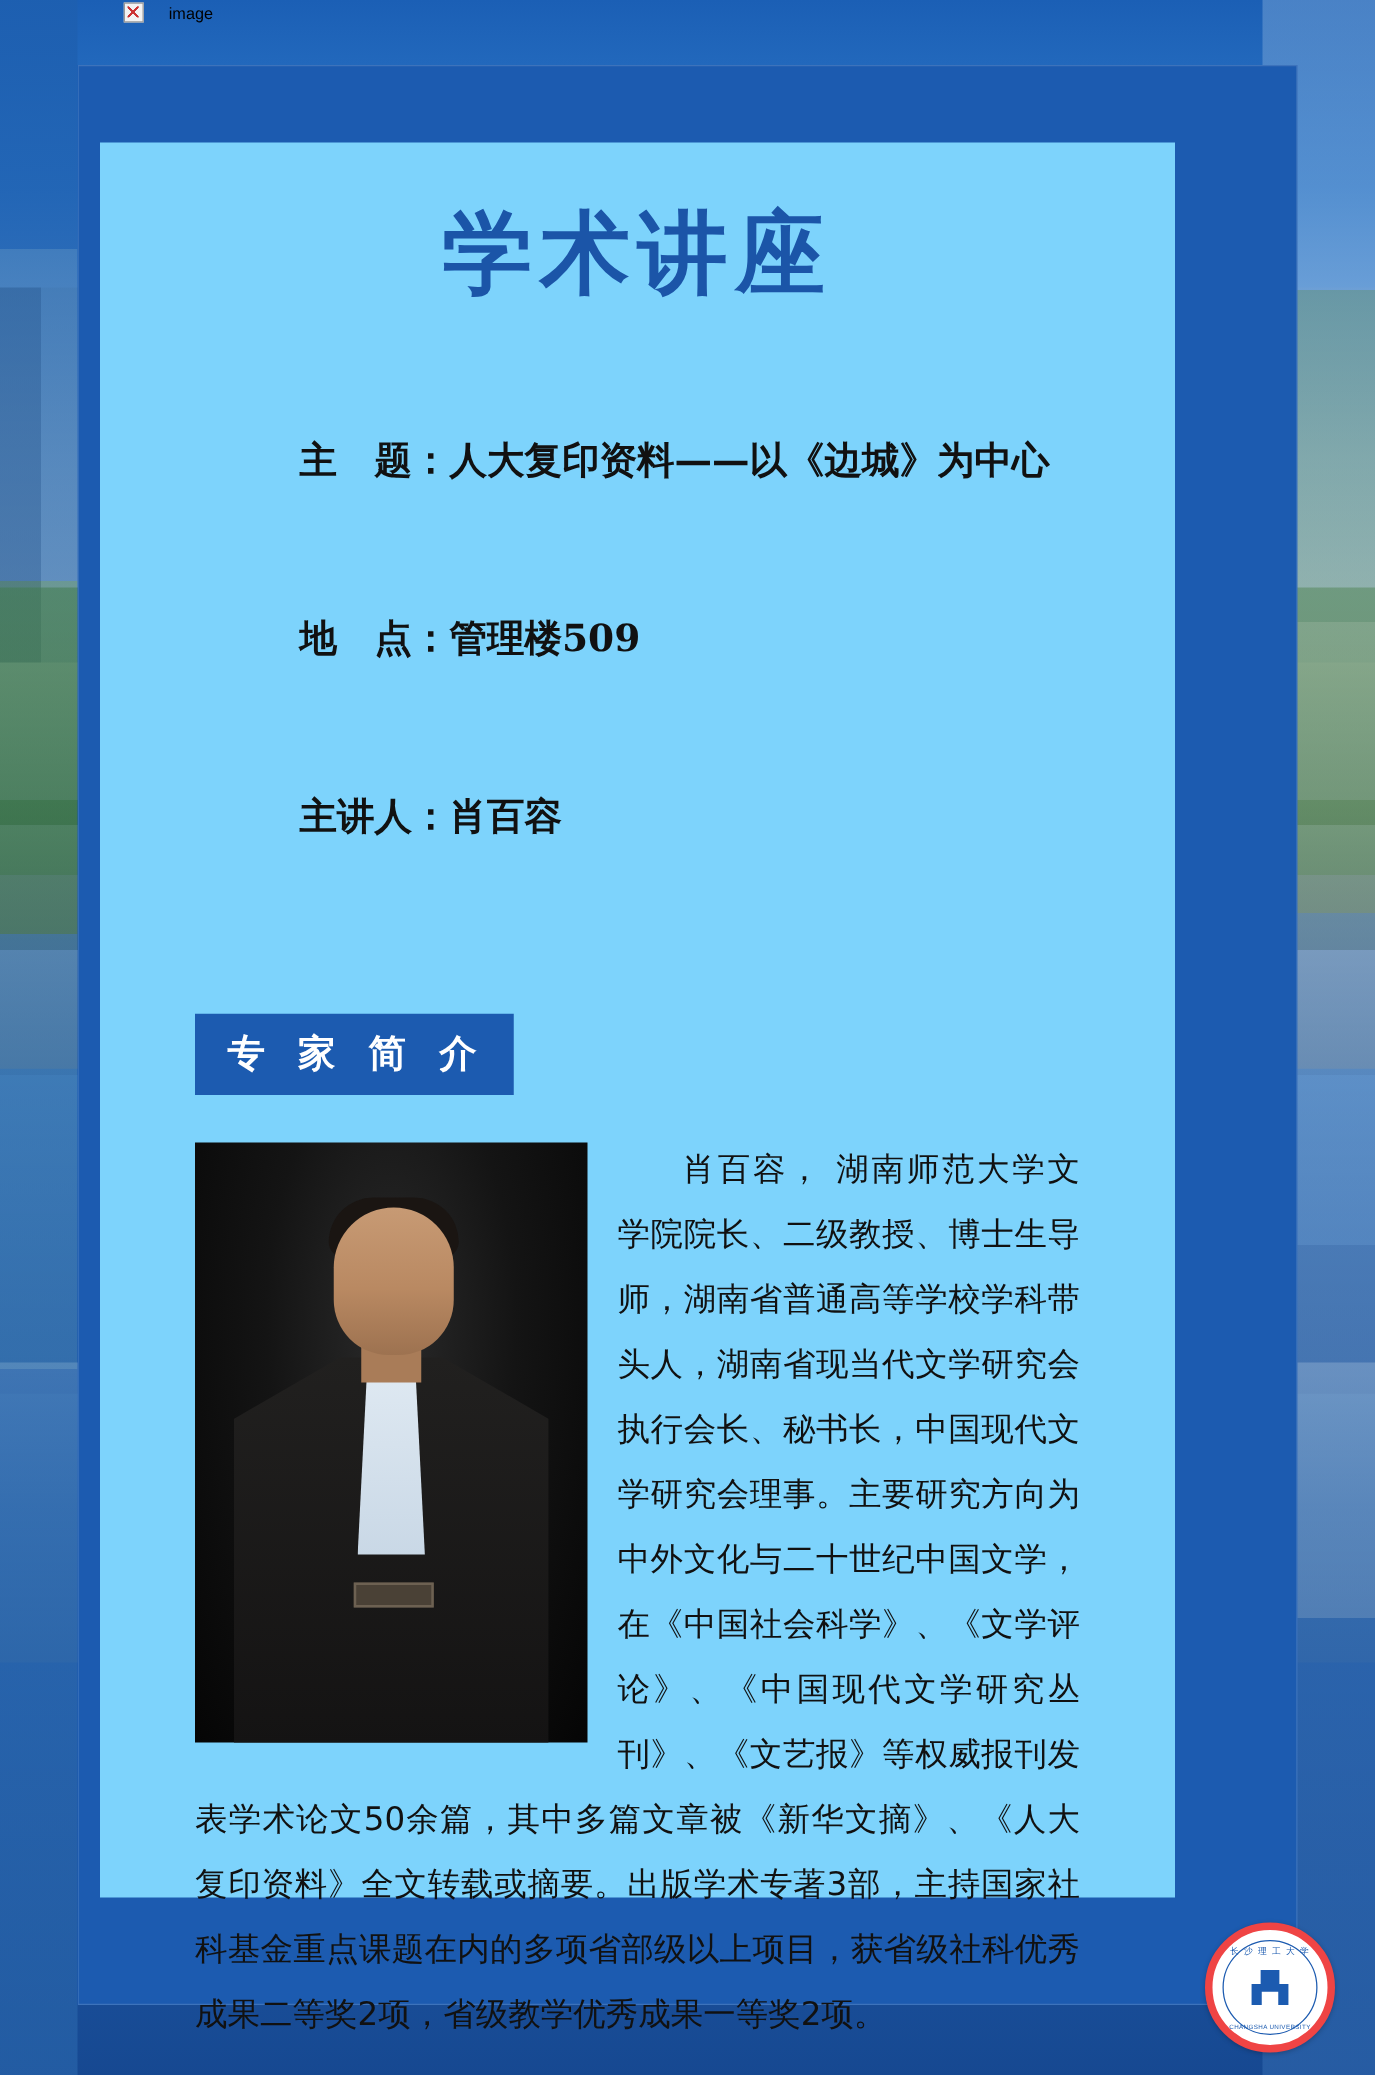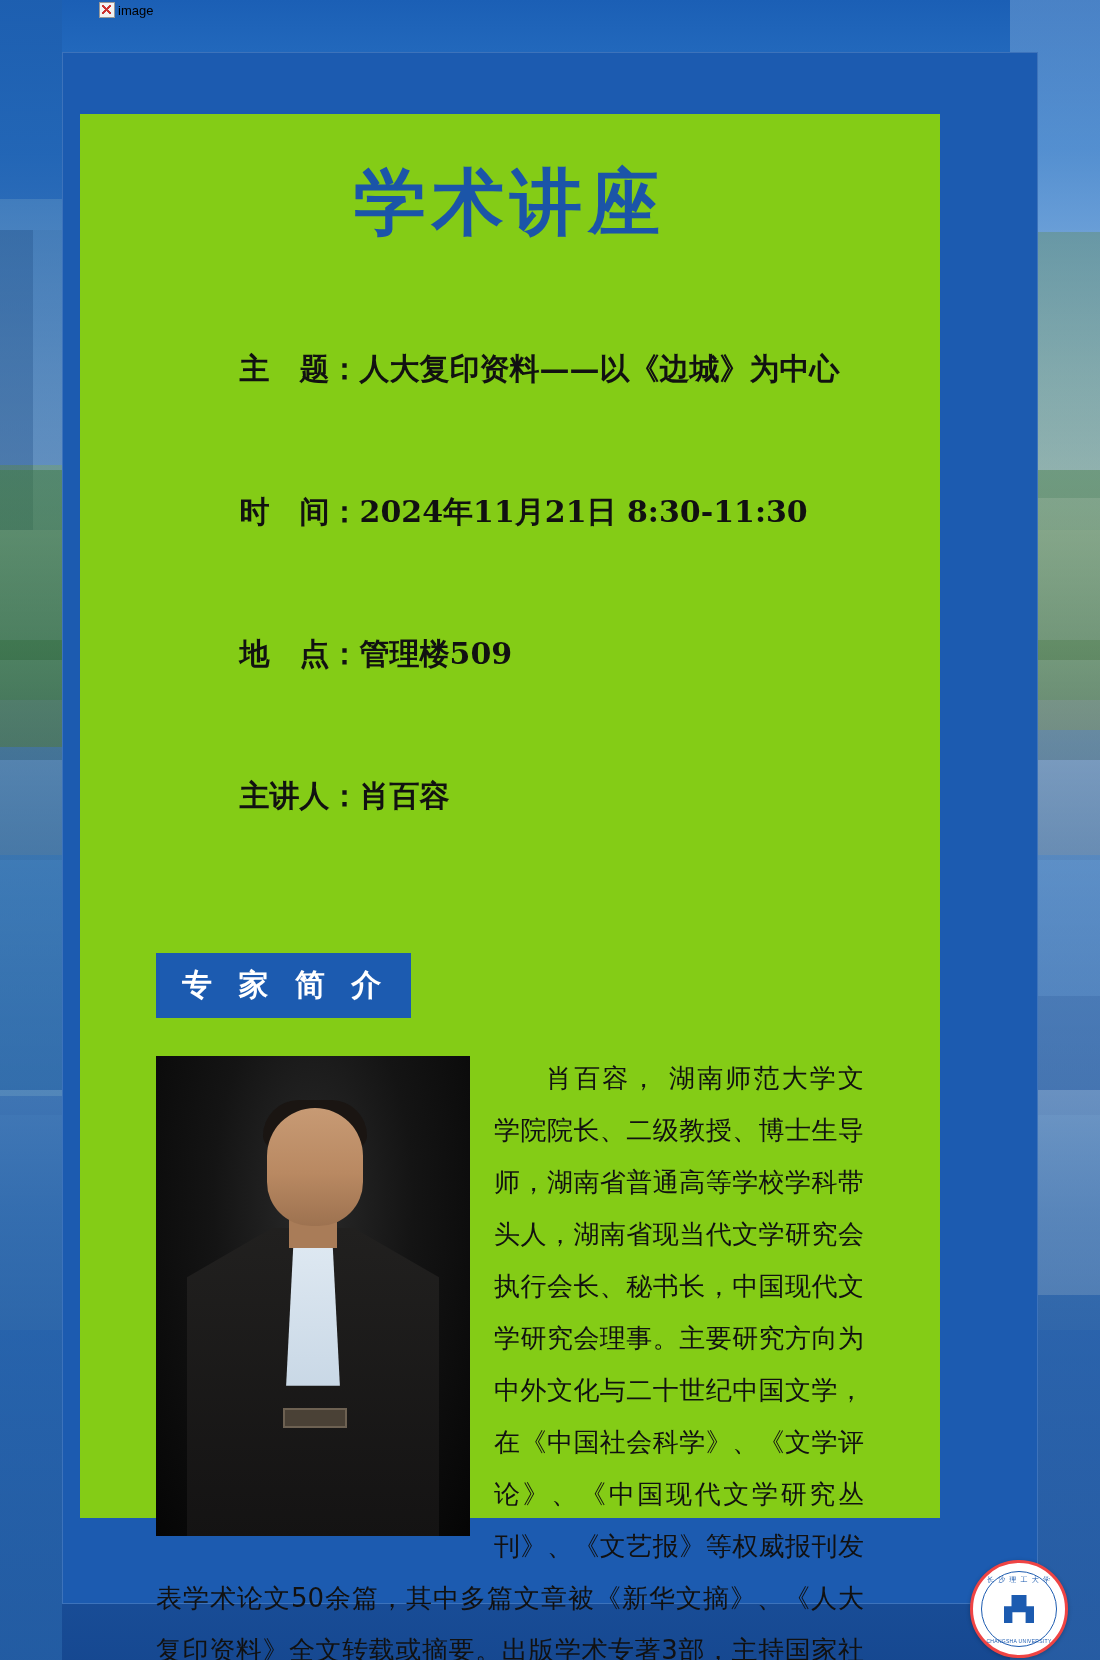--- a/index.html
+++ b/index.html
@@ -18,21 +18,21 @@
   
   .broken-img {
     position: absolute;
     top: 2px;
     left: 99px;
     font-family: "Liberation Sans", sans-serif;
     font-size: 13px;
     color: #000;
     display: flex;
     align-items: center;
-    gap: 3px;
+    gap: 20px;
     z-index: 40;
   }
   .broken-img .glyph {
     display: inline-block;
     width: 14px;
     height: 14px;
     border: 1px solid #999;
     background: #f2f2f2;
     position: relative;
   }
@@ -137,21 +137,21 @@
     box-shadow: 0 0 0 1px rgba(255,255,255,0.15) inset;
   }
 
   
   .card {
     position: absolute;
     left: 80px;
     top: 114px;
     width: 860px;
     height: 1404px;
-    background: #84cc16;
+    background: #7dd3fc;
   }
 
   .title {
     text-align: center;
     color: #1b55a8;
     font-family: "DejaVu Sans", "Liberation Sans", sans-serif;
     font-weight: 700;
     font-size: 72px;
     letter-spacing: 6px;
     margin: 52px 0 0 0;
@@ -250,26 +250,26 @@
     color: #111;
     text-align: justify;
   }
   .bio-text p { margin: 0; }
   .bio-indent { text-indent: 2em; }
 
   
   .seal {
     position: absolute;
     right: 32px;
-    bottom: 2px;
+    bottom: 18px;
     width: 92px;
     height: 92px;
     border-radius: 50%;
     background: #ffffff;
-    border: 3px solid #ef4444;
+    border: 6px solid #ef4444;
     display: flex;
     align-items: center;
     justify-content: center;
     box-shadow: 0 1px 4px rgba(0,0,0,0.25);
   }
   .seal-inner {
     width: 74px; height: 74px;
     border-radius: 50%;
     border: 1px solid #1c5bb0;
     position: relative;
@@ -327,23 +327,20 @@
 
   <div class="card">
 
     <h1 class="title">学术讲座</h1>
 
     <div class="info">
       <div class="info-row">
         <span>主　题：</span><span>人大复印资料——以《边城》为中心</span>
       </div>
       <div class="info-row">
-        <span>时　间：</span><span>2024年11月21日 8:30-11:30</span>
-      </div>
-      <div class="info-row">
         <span>地　点：</span><span>管理楼509</span>
       </div>
       <div class="info-row">
         <span>主讲人：</span><span>肖百容</span>
       </div>
     </div>
 
     <div class="tag">专 家 简 介</div>
 
     <div class="bio-wrap">

